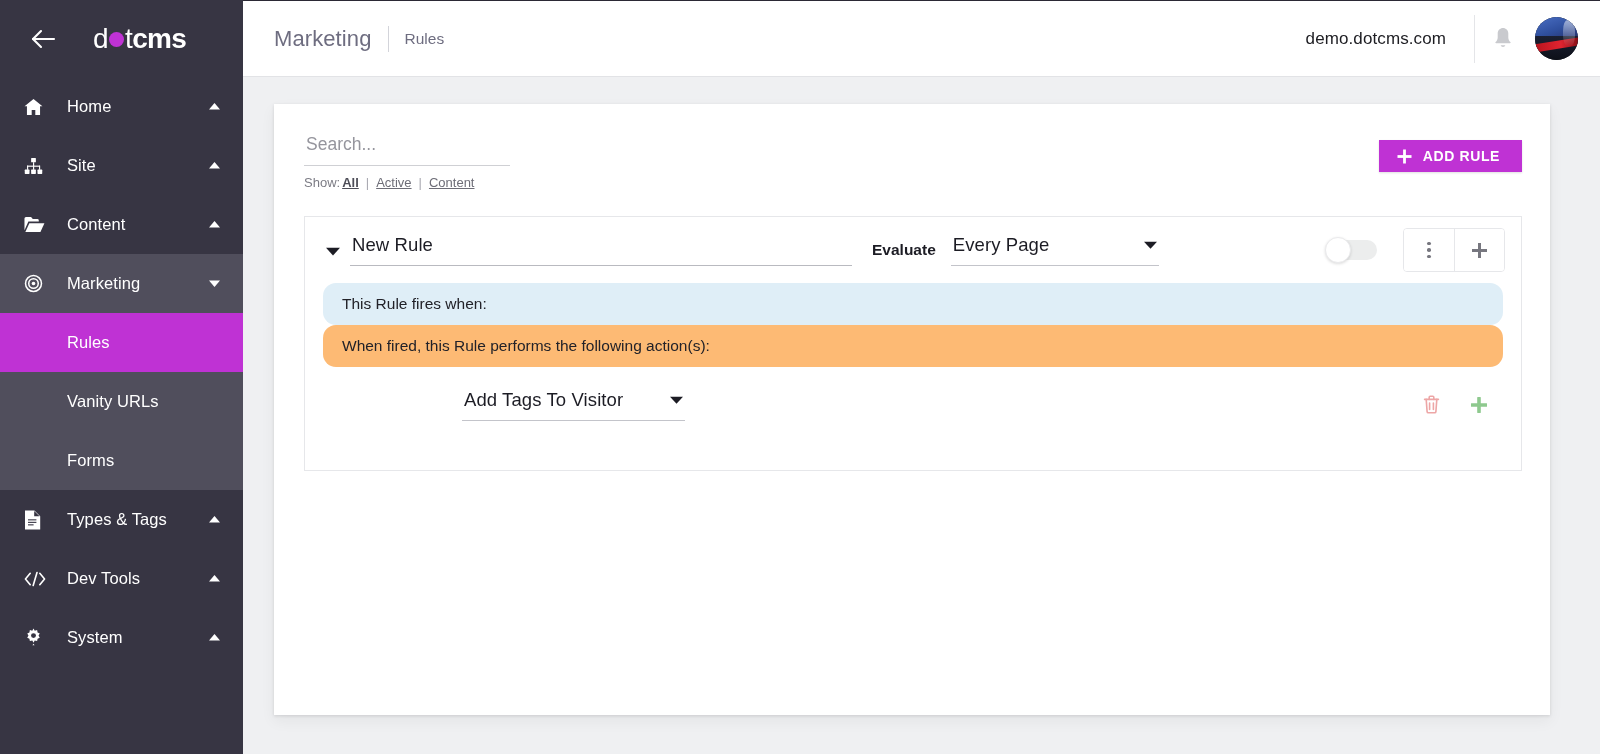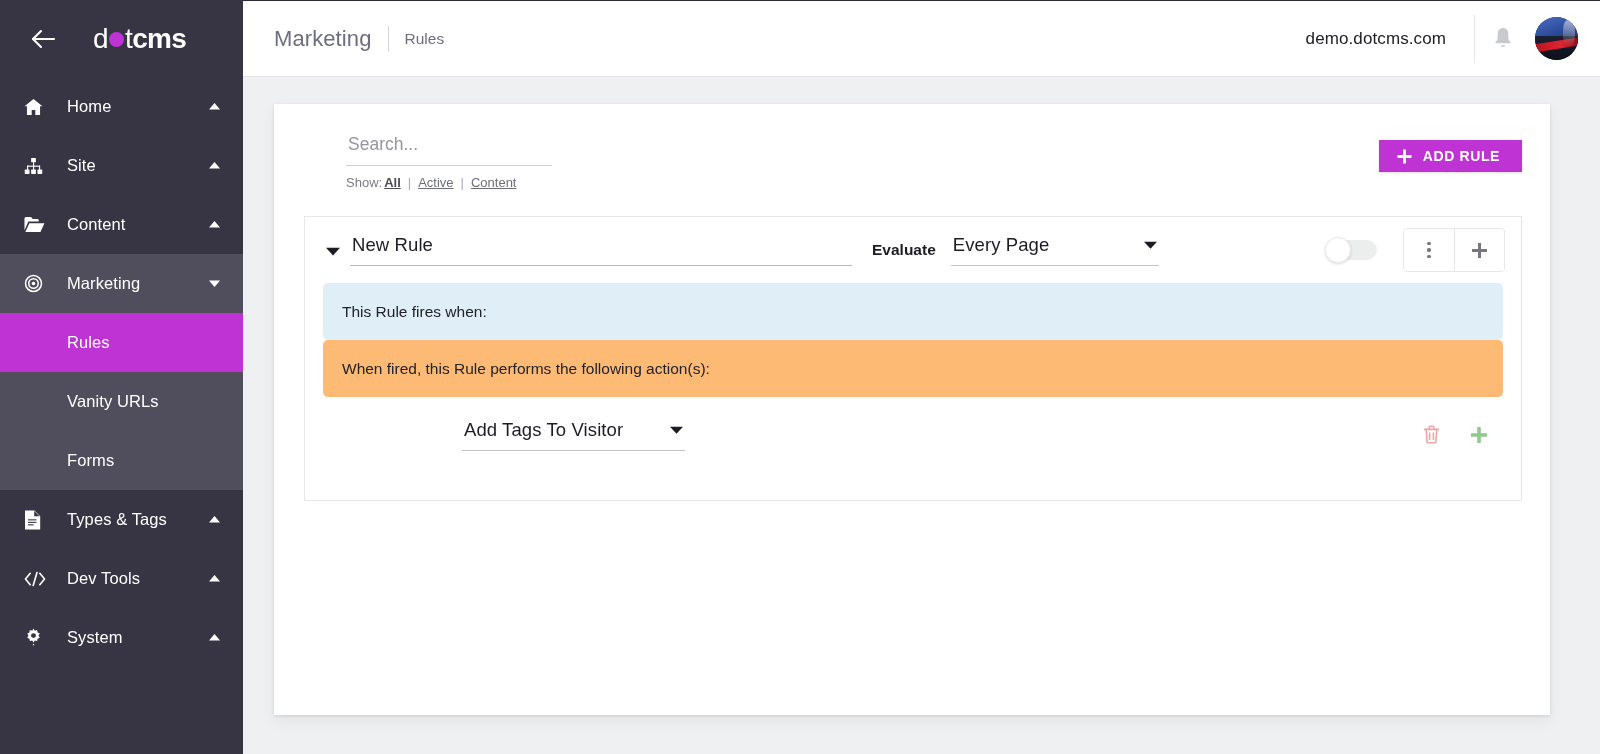--- a/index.html
+++ b/index.html
@@ -253,21 +253,20 @@
     box-shadow: 0 1px 3px rgba(30,30,40,0.13), 0 6px 14px rgba(30,30,40,0.055);
     display: flex;
     flex-direction: column;
   }
 
   .panel-header {
     display: flex;
     align-items: flex-start;
     justify-content: space-between;
     padding-bottom: 0;
-    margin-left: 42px;
   }
 
   .search-block { width: 206px; }
 
   .search-input {
     width: 100%;
     border: none;
     border-bottom: 1px solid #cfd0d4;
     outline: none;
     font-family: "Liberation Sans", sans-serif;
@@ -462,28 +461,28 @@
   .kebab-dots i {
     width: 3.5px;
     height: 3.5px;
     border-radius: 50%;
     background: #77777f;
     display: block;
   }
 
   
   .banner {
-    height: 57px;
+    height: 42px;
     display: flex;
     align-items: center;
     padding-left: 19px;
     font-size: 15.5px;
     color: #222229;
     margin: 0 18px;
-    border-radius: 5px;
+    border-radius: 13px;
   }
   .banner.when { background: #dfeef7; }
   .banner.then { background: #fdba74; }
 
   .cond-row {
     display: flex;
     align-items: center;
     padding: 0 18px 0 157px;
     height: 75px;
   }

